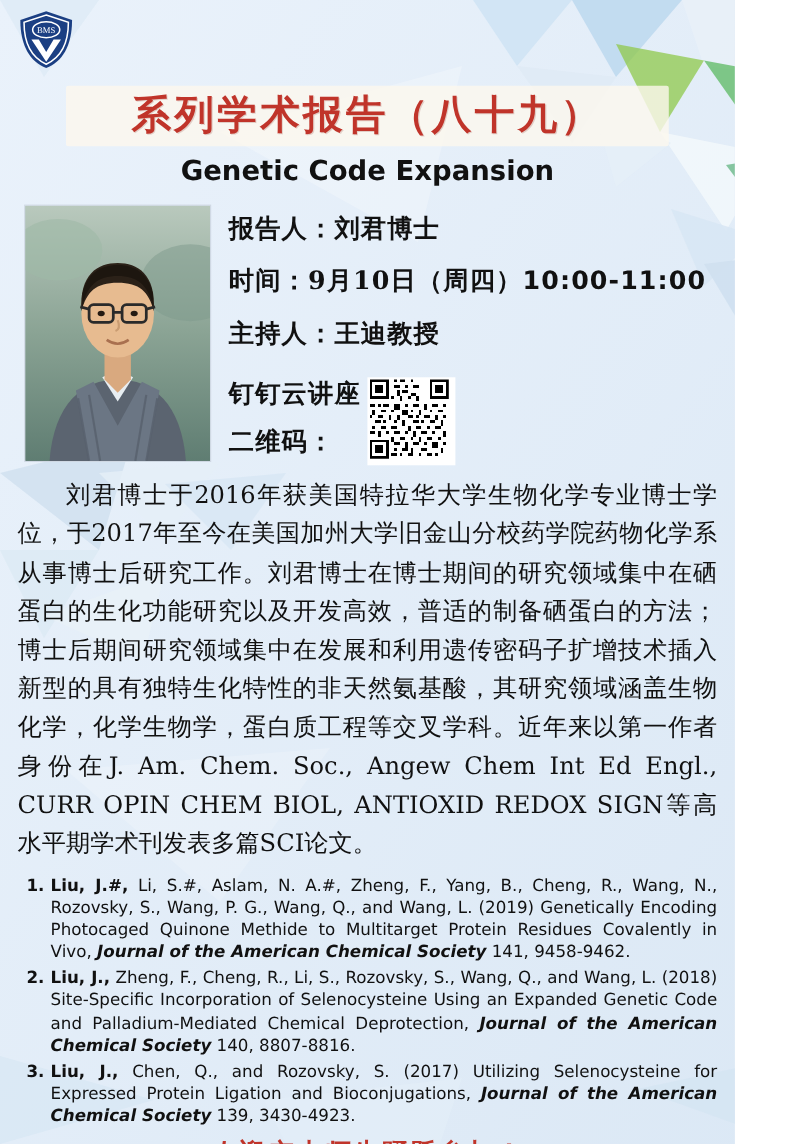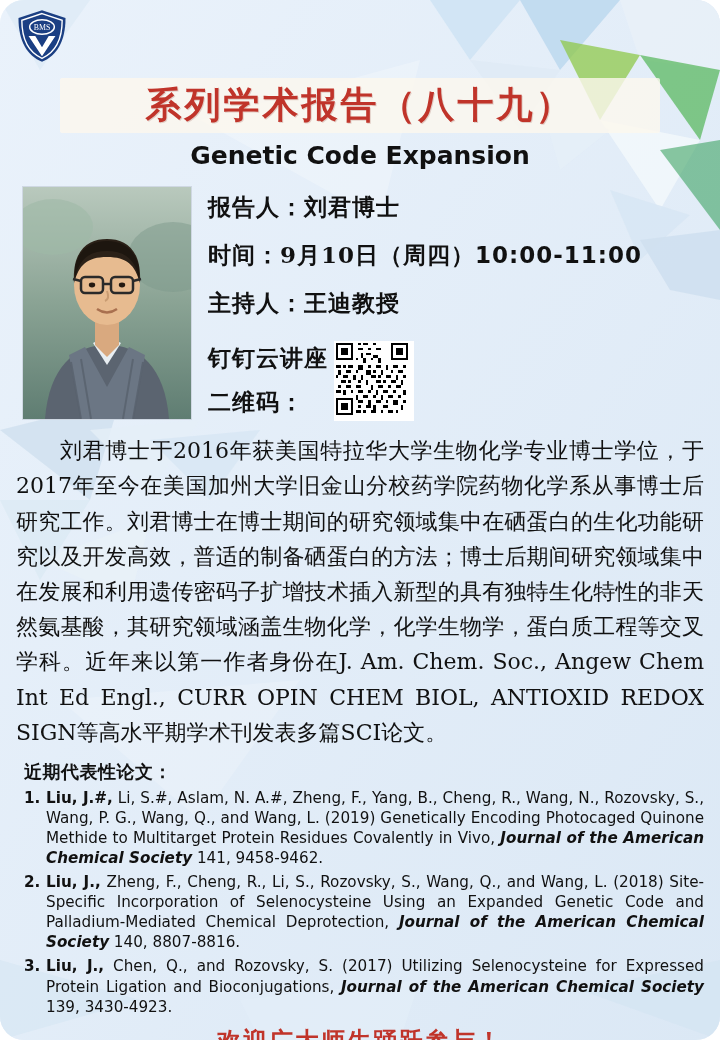--- a/index.html
+++ b/index.html
@@ -8,25 +8,24 @@
   }
   body {
     width: 720px;
     height: 1040px;
     font-family: "Liberation Sans", sans-serif;
     background: #ffffff;
     overflow: hidden;
   }
   .poster {
     position: relative;
-    width: 720px;
+    width: 668px;
     height: 1040px;
     overflow: hidden;
     background: linear-gradient(160deg, #eef4fb 0%, #e6eff9 25%, #dfeaf6 55%, #e9f1f8 100%);
-    border-radius: 24px;
   }
   
   .bg-poly {
     position: absolute;
     inset: 0;
     width: 720px;
     height: 1040px;
     z-index: 0;
   }
   .content {
@@ -122,21 +121,21 @@
     font-weight: bold;
     margin-bottom: 17px;
     letter-spacing: 1px;
     white-space: nowrap;
   }
   .info-line .val-en {
     font-family: "DejaVu Sans", "Liberation Sans", sans-serif;
   }
   .qr-line {
     display: flex;
-    align-items: center;
+    align-items: flex-end;
   }
   .qr-label {
     font-family: "DejaVu Serif", "Liberation Serif", serif;
     font-size: 23px;
     font-weight: bold;
     color: #111;
     letter-spacing: 1px;
     line-height: 1.9;
   }
   .qr-code {
@@ -428,21 +427,20 @@
               </g>
             </svg>
           </div>
         </div>
       </div>
     </div>
 
     <div class="bio">刘君博士于2016年获美国特拉华大学生物化学专业博士学位，于2017年至今在美国加州大学旧金山分校药学院药物化学系从事博士后研究工作。刘君博士在博士期间的研究领域集中在硒蛋白的生化功能研究以及开发高效，普适的制备硒蛋白的方法；博士后期间研究领域集中在发展和利用遗传密码子扩增技术插入新型的具有独特生化特性的非天然氨基酸，其研究领域涵盖生物化学，化学生物学，蛋白质工程等交叉学科。近年来以第一作者身份在J. Am. Chem. Soc., Angew Chem Int Ed Engl., CURR OPIN CHEM BIOL, ANTIOXID REDOX SIGN等高水平期学术刊发表多篇SCI论文。</div>
 
     <div class="papers">
-      <div class="papers-title">近期代表性论文：</div>
 
       <div class="paper">
         <div class="paper-num">1.</div>
         <div class="paper-body"><span class="b">Liu, J.#,</span><span> Li, S.#, Aslam, N. A.#, Zheng, F., Yang, B., Cheng, R., Wang, N., Rozovsky, S., Wang, P. G., Wang, Q., and Wang, L. (2019) Genetically Encoding Photocaged Quinone Methide to Multitarget Protein Residues Covalently in Vivo, </span><span class="bi">Journal of the American Chemical Society</span><span> 141, 9458-9462.</span></div>
       </div>
 
       <div class="paper">
         <div class="paper-num">2.</div>
         <div class="paper-body"><span class="b">Liu, J.,</span><span> Zheng, F., Cheng, R., Li, S., Rozovsky, S., Wang, Q., and Wang, L. (2018) Site-Specific Incorporation of Selenocysteine Using an Expanded Genetic Code and Palladium-Mediated Chemical Deprotection, </span><span class="bi">Journal of the American Chemical Society</span><span> 140, 8807-8816.</span></div>
       </div>

